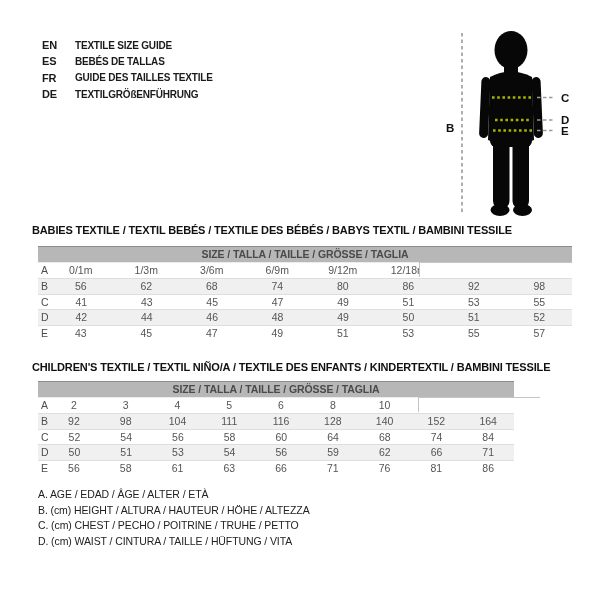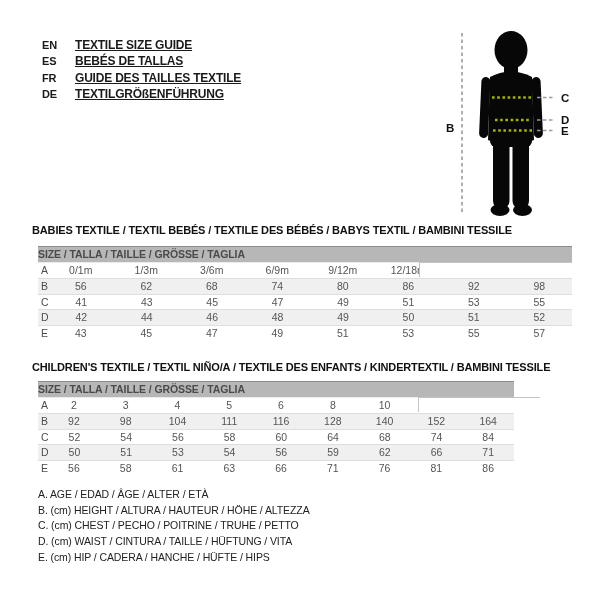--- a/index.html
+++ b/index.html
@@ -5,33 +5,33 @@
   * { box-sizing: border-box; margin: 0; padding: 0; }
   html, body { background: #ffffff; }
   .page {
     position: relative; width: 600px; height: 600px; background: #ffffff;
     font-family: "Liberation Sans", sans-serif; color: #1a1a1a; overflow: hidden;
   }
   
   .lang-block { position: absolute; left: 42px; top: 37px; }
   .lang-row { display: flex; height: 16.3px; align-items: center; }
   .lang-code { width: 33px; font-size: 11px; font-weight: 700; letter-spacing: -0.2px; }
-  .lang-label { font-size: 12px; font-weight: 700; letter-spacing: -0.2px; white-space: nowrap; text-decoration: underline; }
+  .lang-label { font-size: 10px; font-weight: 700; letter-spacing: -0.2px; white-space: nowrap; }
   
   .section-title {
     position: absolute; left: 32px; font-size: 11px; font-weight: 700;
     letter-spacing: -0.15px; color: #111; white-space: nowrap;
   }
   
   .size-table { position: absolute; left: 38px; }
   .band {
     height: 16.5px; line-height: 15px; background: #b7b7b7;
     border-top: 1.5px solid #8c8c8c; border-bottom: 1px solid #ececec;
     padding-left: 0; font-size: 10.5px; font-weight: 600; color: #4a4a4a;
-    letter-spacing: -0.1px; white-space: nowrap; overflow: hidden;
+    letter-spacing: -0.1px; white-space: nowrap; overflow: hidden; text-align: center;
   }
   .trow {
     display: flex; height: 15.6px; line-height: 14.4px; font-size: 10.5px;
     color: #555; border-top: 1px solid #dedede;
   }
   .trow:first-child { border-top: none; }
   .trow.striped { background: #f0f0f0; }
   .tcell { flex: 1; text-align: center; }
   .tcell.lab { flex: 0 0 10px; text-align: left; padding-left: 3px; color: #4d4d4d; }
   
@@ -233,16 +233,15 @@
         </div>
       </div>
   </div>
   <div class="overlay-box" style="left:418px;top:397px;width:122px;height:15px"></div>
 
   <div class="legend">
     <div class="legend-line">A. AGE / EDAD / ÂGE / ALTER / ETÀ</div>
     <div class="legend-line">B. (cm) HEIGHT / ALTURA / HAUTEUR / HÖHE / ALTEZZA</div>
     <div class="legend-line">C. (cm) CHEST / PECHO / POITRINE / TRUHE / PETTO</div>
     <div class="legend-line">D. (cm) WAIST / CINTURA / TAILLE / HÜFTUNG / VITA</div>
-    <div class="legend-line">E. (cm) HIP / CADERA / HANCHE / HÜFTE / HIPS</div>
   </div>
 
 </div>
 
 </body></html>

